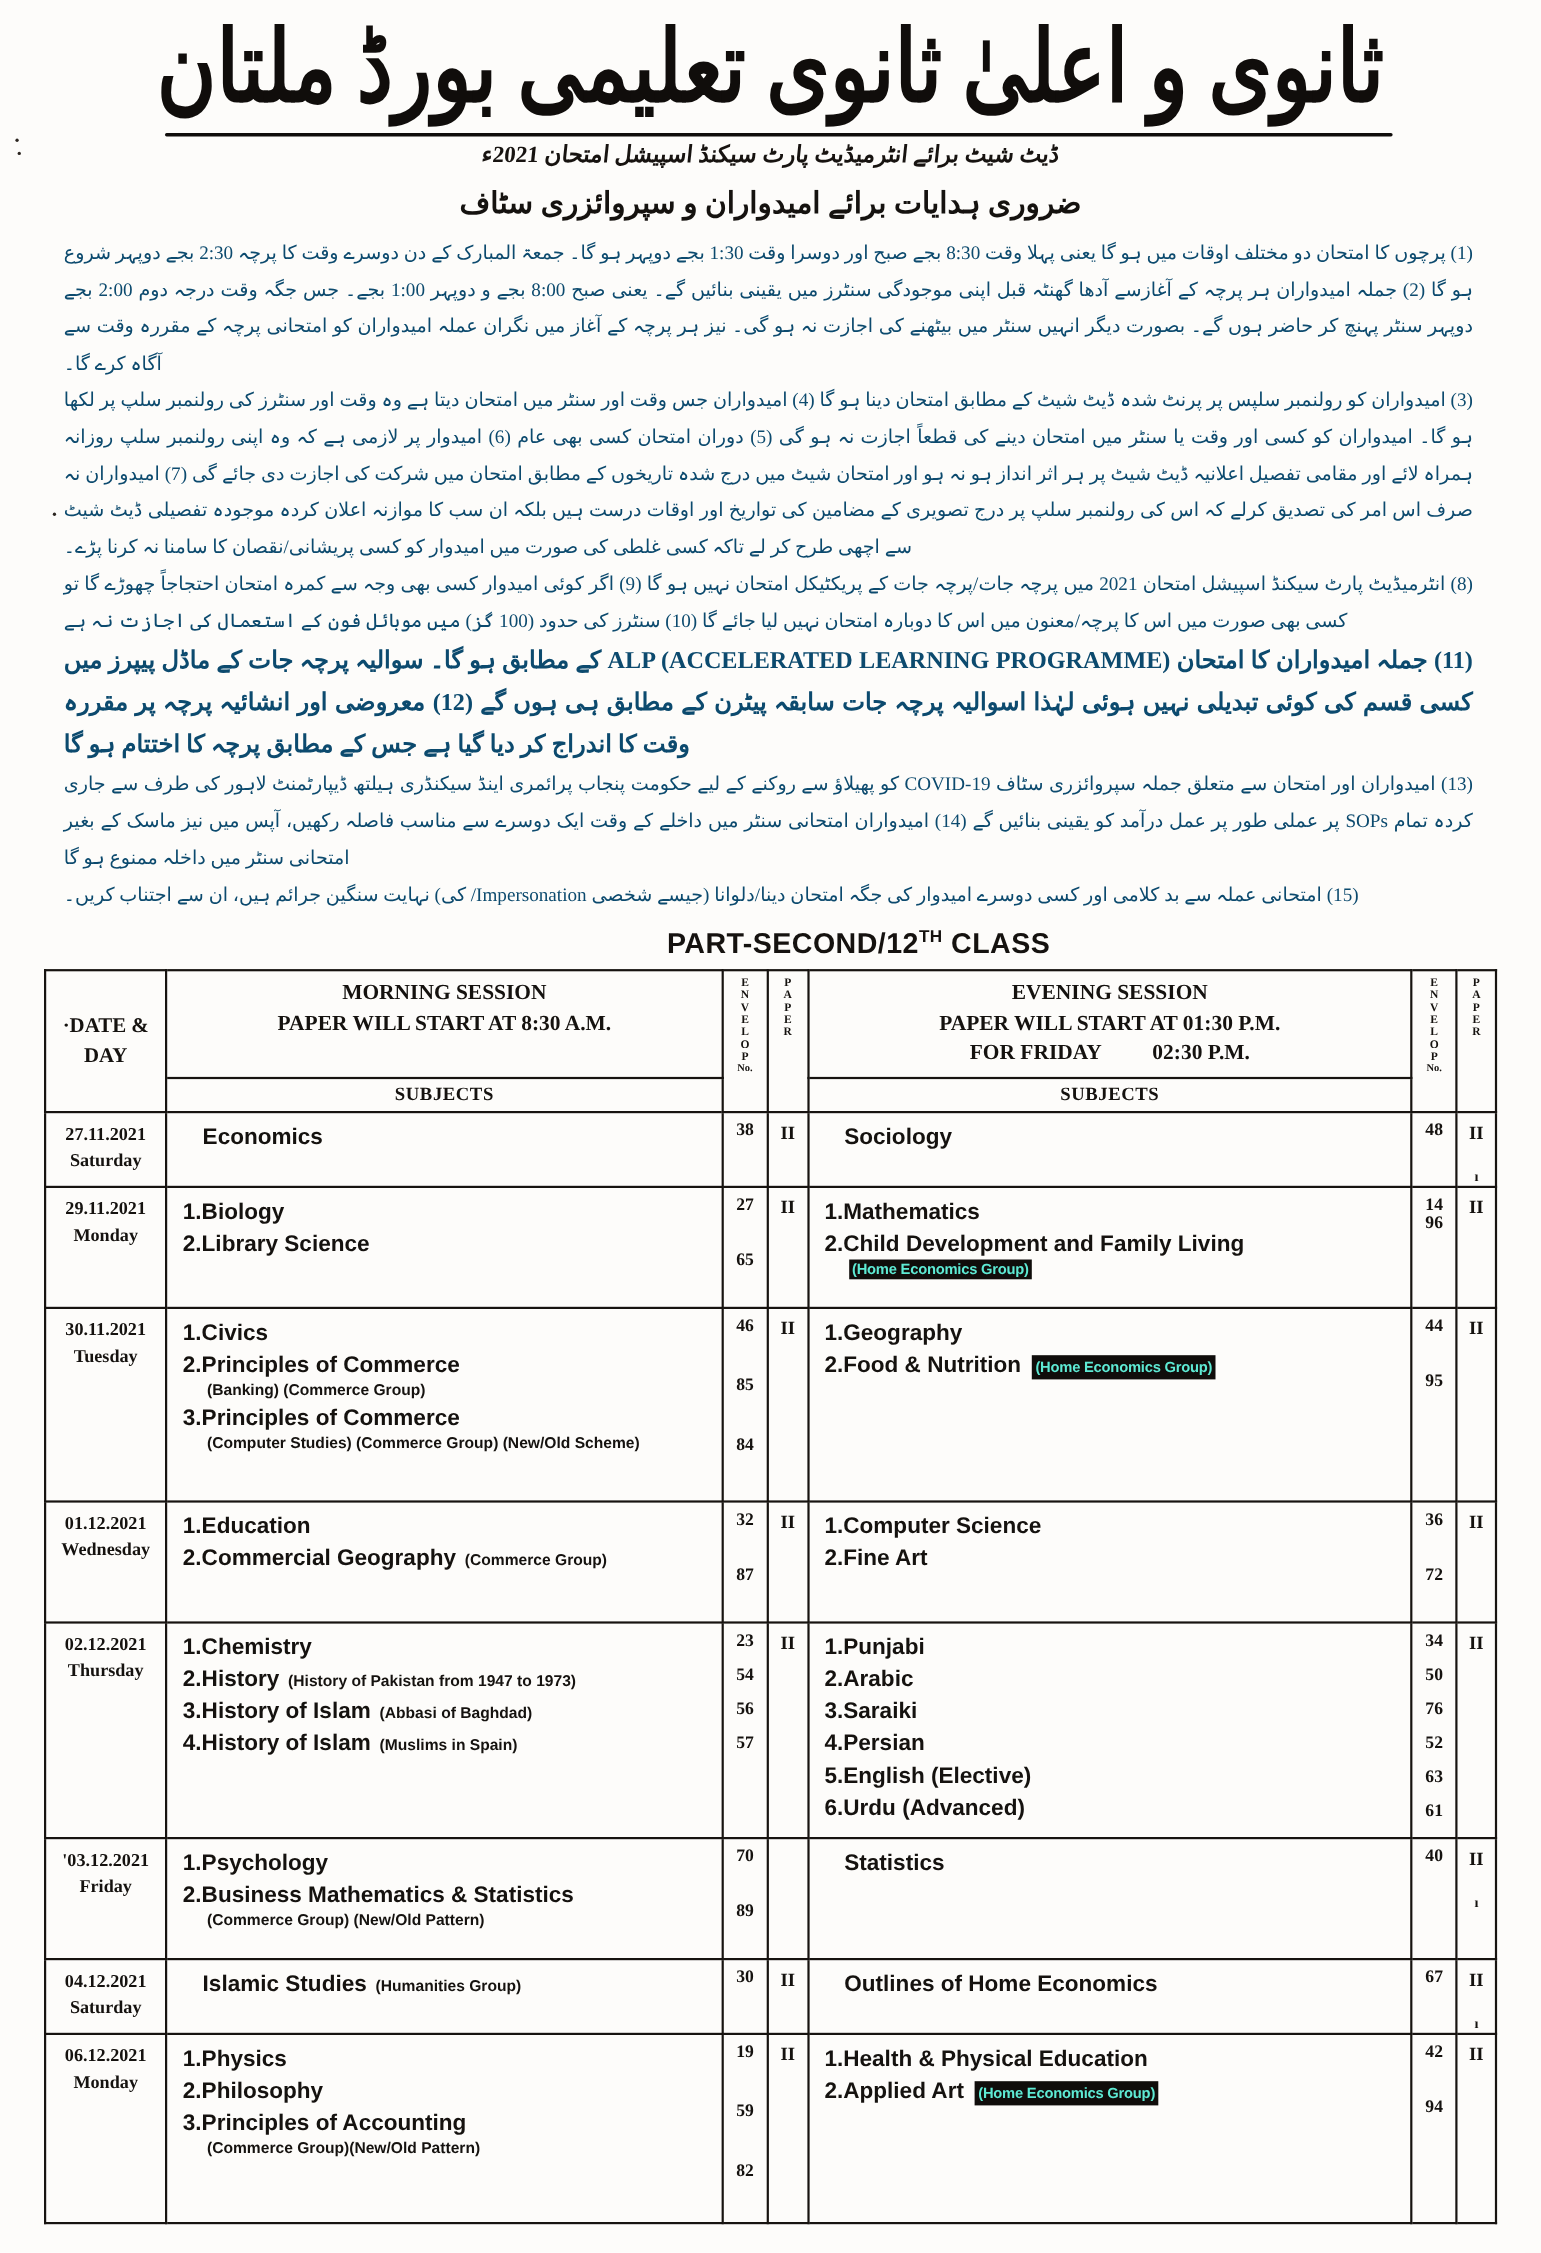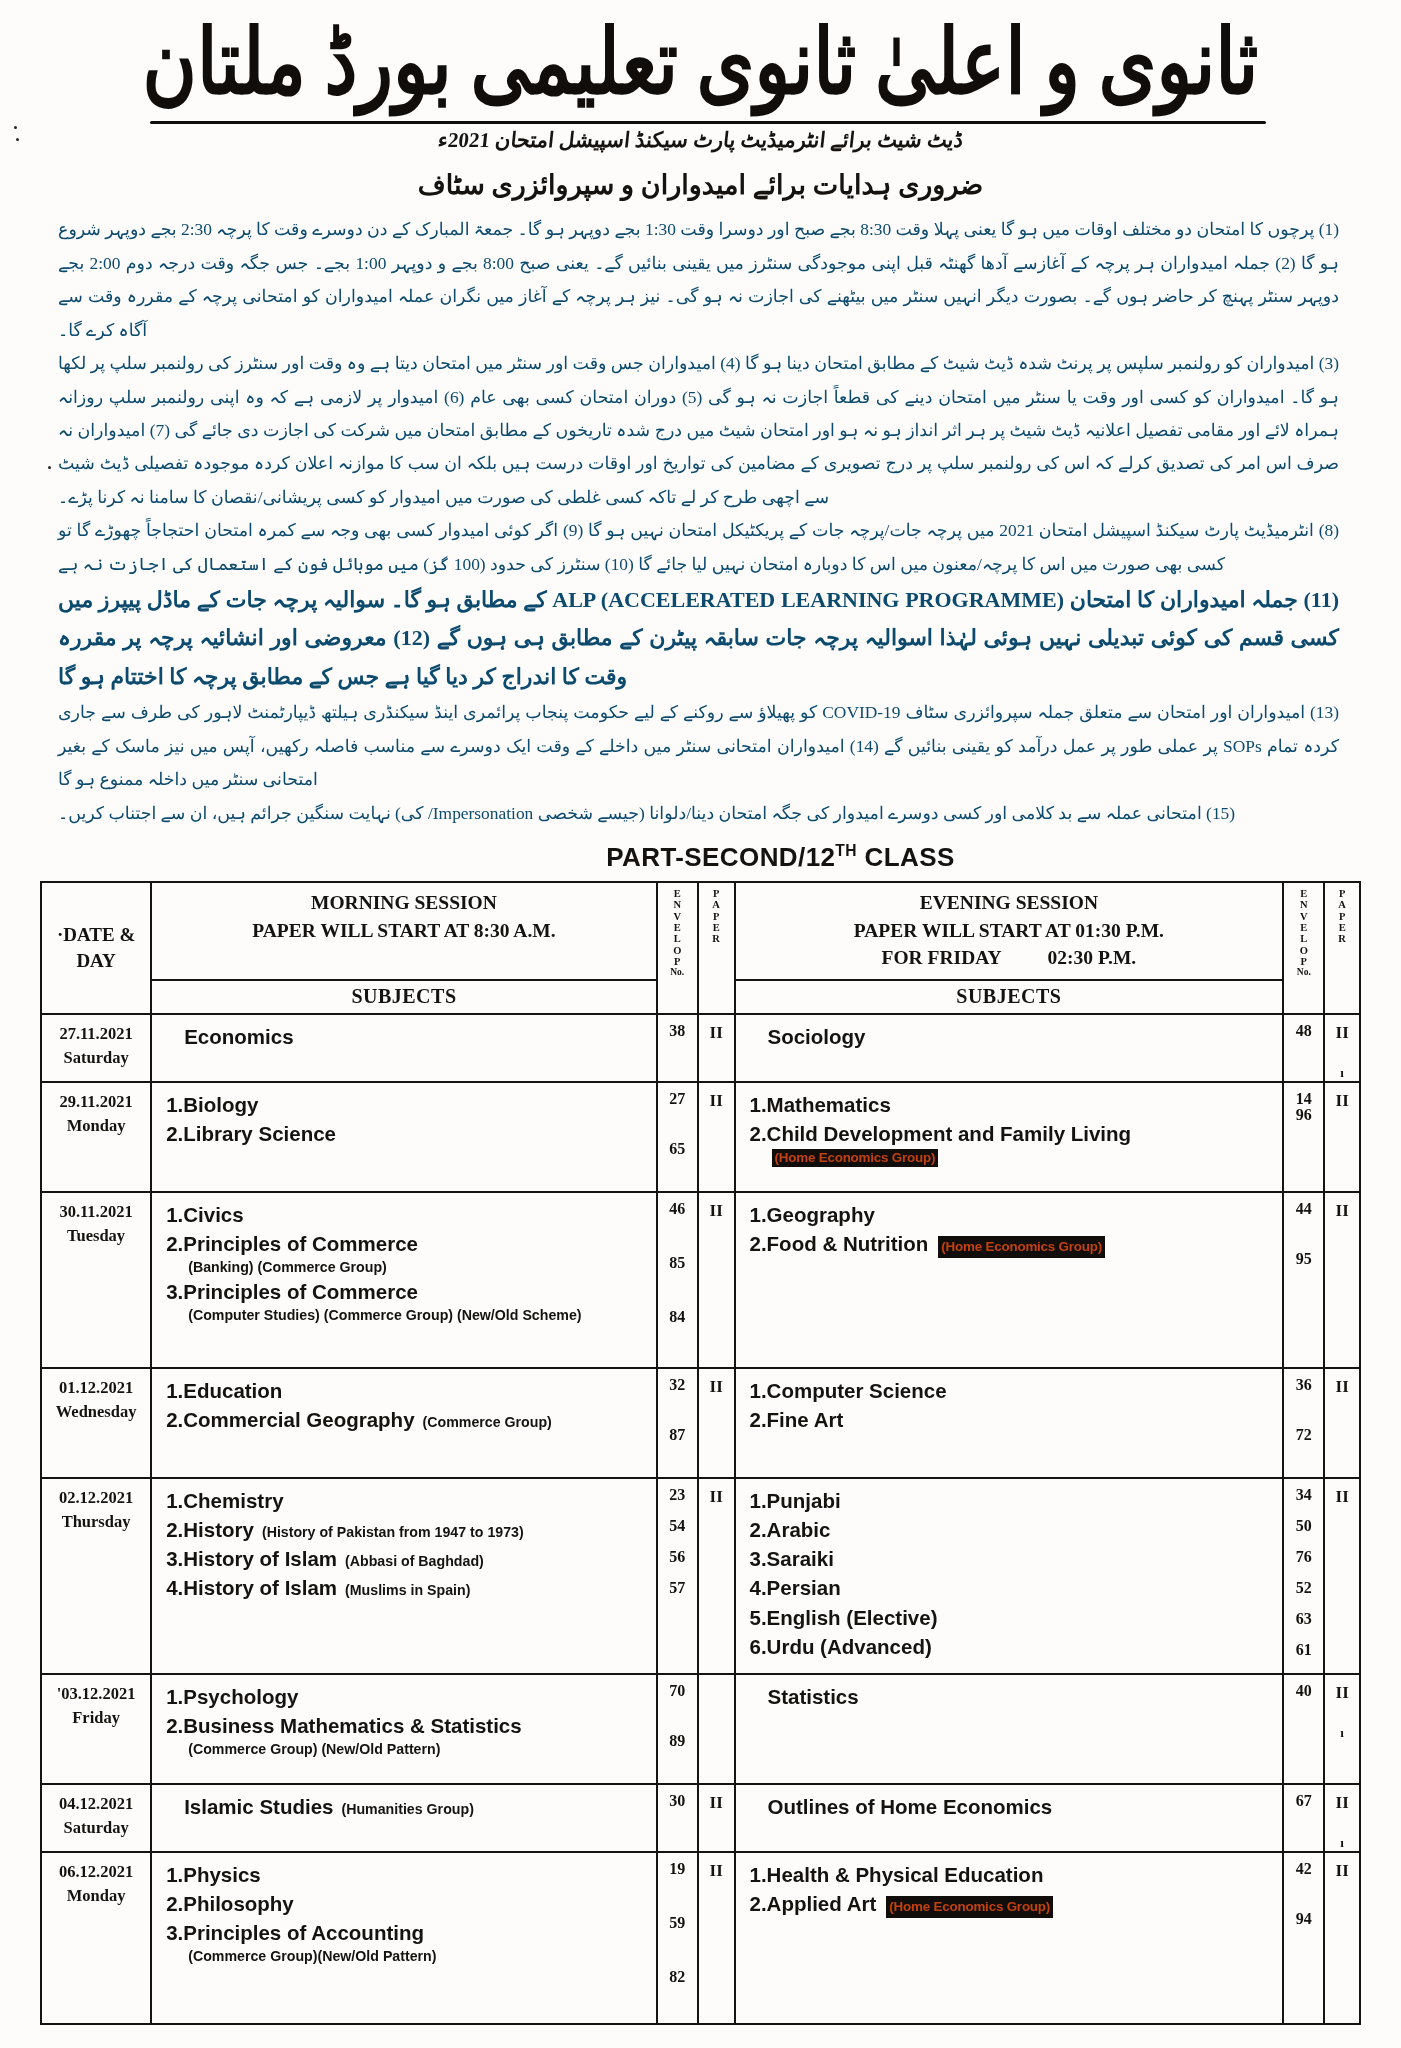--- a/index.html
+++ b/index.html
@@ -127,21 +127,21 @@
     padding: 6px 4px 7px 4px !important;
   }
   .hdr-session .l2 { display: block; }
   .hdr-session .l3 { display: block; }
   .hdr-friday-gap { display: inline-block; width: 46px; }
 
   .hdr-subjects {
     text-align: center;
     font-family: "Liberation Serif", serif;
     font-weight: bold;
-    font-size: 20px;
+    font-size: 17px;
     padding: 4px 0 5px 0 !important;
     letter-spacing: 0.5px;
   }
   .hdr-dateday {
     text-align: center;
     font-family: "Liberation Serif", serif;
     font-weight: bold;
     font-size: 19px;
     line-height: 1.4;
     vertical-align: middle !important;
@@ -189,21 +189,21 @@
     line-height: 1.3;
     padding-left: 22px;
   }
   .inline-note {
     font-size: 14.2px;
     font-weight: bold;
     padding-left: 8px;
   }
   .hl {
     background: #100d0b;
-    color: #c2410c;
+    color: #5eead4;
     font-size: 13.4px;
     font-weight: bold;
     padding: 1px 3px 2px 3px;
     display: inline-block;
     letter-spacing: -0.2px;
   }
   .hl-wrap { padding-left: 22px; }
 
   .cell-num {
     text-align: center;

